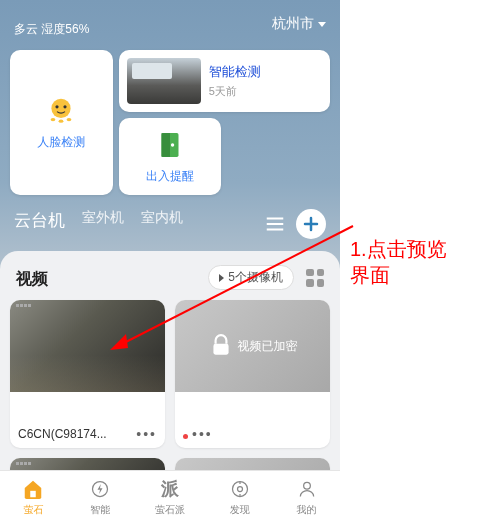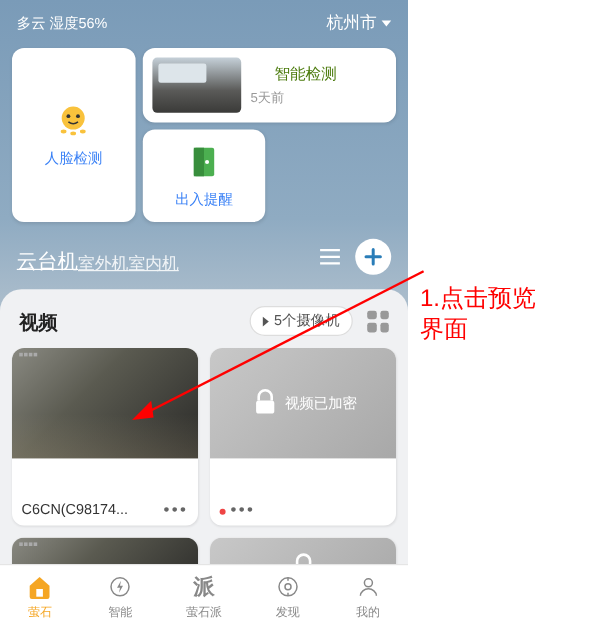--- a/index.html
+++ b/index.html
@@ -5,42 +5,42 @@
   * { box-sizing: border-box; margin: 0; padding: 0; }
   body { font-family: -apple-system, "Helvetica Neue", Arial, sans-serif; background: #fff; width: 500px; height: 521px; overflow: hidden; position: relative; }
   .phone { width: 340px; height: 521px; position: relative; background: linear-gradient(180deg, #7a9bb8 0%, #8fabc2 35%, #b8c5d0 55%, #e8e8e8 70%); overflow: hidden; }
   .annotation { position: absolute; left: 350px; top: 210px; color: #f00; font-size: 20px; line-height: 1.3; margin-top: 26px; }
   .arrow-svg { position: absolute; top: 216px; left: 108px; pointer-events: none; z-index: 50; }
 
   
   .topbar { display: flex; align-items: center; justify-content: space-between; padding: 10px 14px 6px; color: #fff; }
   .weather { display: flex; align-items: flex-start; gap: 8px; }
   .temp { font-size: 20px; font-weight: 300; }
-  .wmeta { font-size: 12px; margin-top: 0; }
+  .wmeta { font-size: 12px; margin-top: 11px; }
   .city { font-size: 14px; display: flex; align-items: center; gap: 2px; }
   .chev { width: 0; height: 0; border-left: 4px solid transparent; border-right: 4px solid transparent; border-top: 5px solid #fff; margin-left: 2px; }
 
   
   .cards { padding: 6px 10px; display: grid; grid-template-columns: 1fr 1fr 1fr; gap: 6px; }
   .card { background: #fff; border-radius: 10px; padding: 10px 6px; display: flex; flex-direction: column; align-items: center; justify-content: center; box-shadow: 0 1px 3px rgba(0,0,0,0.1); }
   .card.tall { grid-row: span 2; }
   .card.wide { grid-column: span 2; flex-direction: row; justify-content: flex-start; padding: 8px; gap: 8px; }
   .thumb { width: 74px; height: 46px; background: linear-gradient(180deg, #c5d0d8 0%, #5a5a58 60%, #3a3a38 100%); border-radius: 4px; position: relative; }
   .thumb::before { content: ""; position: absolute; top: 5px; left: 5px; width: 40px; height: 16px; background: #dde5ea; border-radius: 2px; }
-  .card-txt .t1 { font-size: 13px; color: #4d7c0f; margin-left: 20px; }
+  .card-txt .t1 { font-size: 13px; color: #1d4ed8; }
   .card-txt .t2 { font-size: 11px; color: #999; margin-top: 3px; }
 
   .icon-face { width: 32px; height: 32px; margin-bottom: 8px; }
   .icon-door { width: 34px; height: 34px; margin-bottom: 6px; }
   .icon-all { width: 38px; height: 30px; margin-bottom: 6px; position: relative; }
   .badge { position: absolute; top: -6px; right: -8px; background: #ef4444; color: #fff; font-size: 9px; border-radius: 8px; padding: 1px 4px; }
   .card-label { font-size: 12px; color: #3b82f6; }
 
   
-  .tabs { display: flex; align-items: flex-end; gap: 0; padding: 8px 14px 12px; color: #fff; text-decoration: underline; }
+  .tabs { display: flex; align-items: flex-start; gap: 17px; padding: 8px 14px 12px; color: #fff; }
   .tab { font-size: 14px; opacity: 0.85; }
   .tab.active { font-size: 17px; opacity: 1; font-weight: 500; }
   .tab-right { margin-left: auto; display: flex; align-items: center; gap: 10px; }
   .ham, .plus { width: 22px; height: 22px; }
   .plus-c { width: 30px; height: 30px; background: #fff; border-radius: 50%; display: flex; align-items: center; justify-content: center; color: #2a7db8; font-size: 20px; }
 
   
   .vsection { background: #f0f1f3; border-radius: 18px 18px 0 0; padding: 10px 10px 0; }
   .vhead { display: flex; align-items: flex-end; justify-content: space-between; padding: 4px 6px 10px; }
   .vtitle { font-size: 16px; font-weight: 600; color: #222; }

